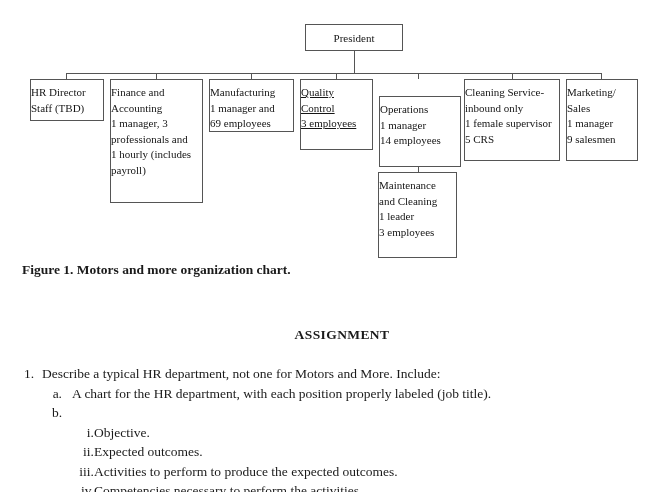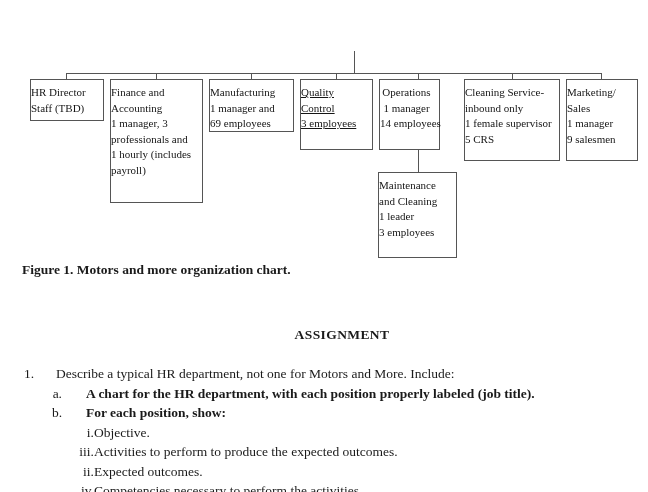--- a/index.html
+++ b/index.html
@@ -51,21 +51,21 @@
     font-size: 11px;
     line-height: 27px;
   }
   #node-president .line { line-height: 27px; }
 
   
   #node-hr            { left: 30px;  top: 79px;  width: 74px;  height: 42px; }
   #node-finance       { left: 110px; top: 79px;  width: 93px;  height: 124px; }
   #node-manufacturing { left: 209px; top: 79px;  width: 85px;  height: 53px; }
   #node-quality       { left: 300px; top: 79px;  width: 73px;  height: 71px; text-decoration: underline; }
-  #node-operations    { left: 379px; top: 79px;  width: 61px;  height: 71px; text-align: center; }
+  #node-operations    { left: 379px; top: 96px;  width: 82px;  height: 71px; }
   #node-customer      { left: 464px; top: 79px;  width: 96px;  height: 82px; }
   #node-marketing     { left: 566px; top: 79px;  width: 72px;  height: 82px; }
 
   
   #node-maintenance   { left: 378px; top: 172px; width: 79px;  height: 86px; }
 
   
   .conn {
     position: absolute;
     background: #555555;
@@ -113,35 +113,38 @@
   .li .marker {
     flex: 0 0 auto;
     text-align: right;
   }
   .li .txt {
     flex: 0 0 auto;
   }
 
   .lvl1 { margin-left: 0px; }
   .lvl1 .marker { width: 18px; }
-  .lvl1 .txt { margin-left: 22px; }
+  .lvl1 .txt { margin-left: 8px; }
 
   .lvl2 { margin-left: 28px; }
   .lvl2 .marker { width: 18px; }
-  .lvl2 .txt { margin-left: 24px; font-weight: bold; }
+  .lvl2 .txt { margin-left: 10px; }
 
   .lvl3 { margin-left: 56px; }
   .lvl3 .marker { width: 22px; }
   .lvl3 .txt { margin-left: 0; }
 </style>
 </head>
 <body>
 
 <div id="org-chart">
 
+  <div class="node" id="node-president">
+    <span class="line">President</span>
+  </div>
 
   <div class="conn v" style="left:354px; top:51px; height:22px;"></div>
 
   <div class="conn h" style="left:66px; top:73px; width:536px;"></div>
 
   <div class="conn v" style="left:66px; top:73px; height:6px;"></div>
   <div class="conn v" style="left:156px; top:73px; height:6px;"></div>
   <div class="conn v" style="left:251px; top:73px; height:6px;"></div>
   <div class="conn v" style="left:336px; top:73px; height:6px;"></div>
   <div class="conn v" style="left:418px; top:73px; height:6px;"></div>
@@ -216,36 +219,35 @@
     <span class="txt">Describe a typical HR department, not one for Motors and More. Include:</span>
   </div>
 
   <div class="li lvl2">
     <span class="marker">a.</span>
     <span class="txt">A chart for the HR department, with each position properly labeled (job title).</span>
   </div>
 
   <div class="li lvl2">
     <span class="marker">b.</span>
-    <span class="txt">For each position, show:</span>
   </div>
 
   <div class="li lvl3">
     <span class="marker">i.</span>
     <span class="txt">Objective.</span>
   </div>
 
   <div class="li lvl3">
+    <span class="marker">ii.</span>
+    <span class="txt">Expected outcomes.</span>
+  </div>
+
+  <div class="li lvl3">
     <span class="marker">iii.</span>
     <span class="txt">Activities to perform to produce the expected outcomes.</span>
   </div>
 
   <div class="li lvl3">
-    <span class="marker">ii.</span>
-    <span class="txt">Expected outcomes.</span>
-  </div>
-
-  <div class="li lvl3">
     <span class="marker">iv.</span>
     <span class="txt">Competencies necessary to perform the activities.</span>
   </div>
 
 </div>
 
 </body></html>

